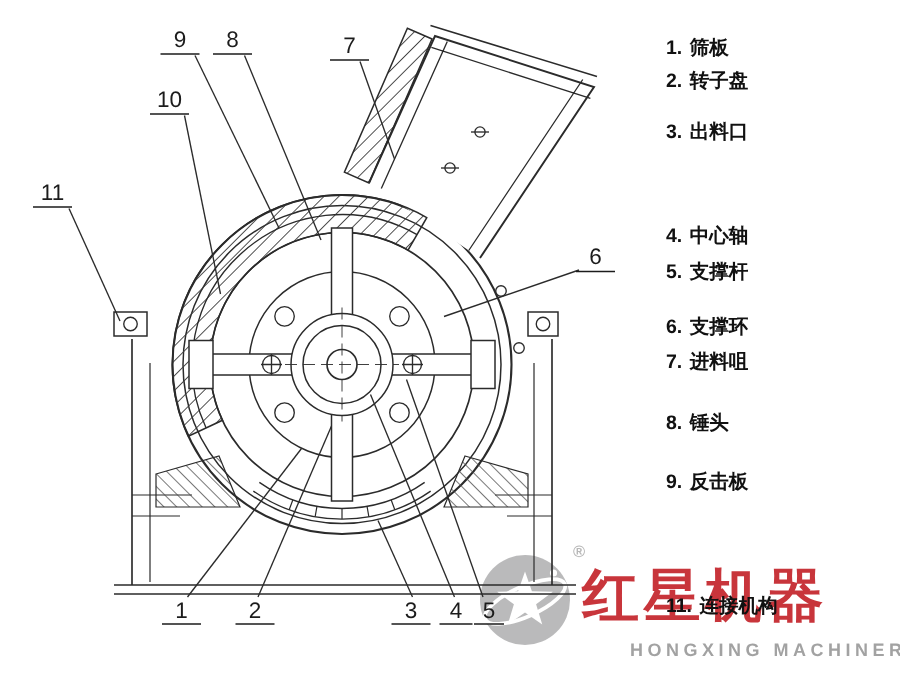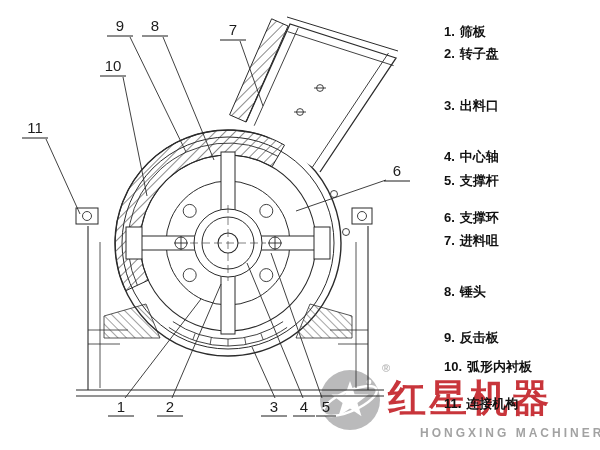--- a/index.html
+++ b/index.html
@@ -153,24 +153,23 @@
     <text class="co" x="121" y="412">1</text>
     <text class="co" x="170" y="412">2</text>
     <text class="co" x="274" y="412">3</text>
     <text class="co" x="304" y="412">4</text>
     <text class="co" x="326" y="412">5</text>
   </svg>
 
   <div class="legend">
     <div class="legend-item" style="top:23px"><span class="li-num">1.</span><span>筛板</span></div>
     <div class="legend-item" style="top:45px"><span class="li-num">2.</span><span>转子盘</span></div>
-    <div class="legend-item" style="top:97px"><span class="li-num">3.</span><span>出料口</span></div>
+    <div class="legend-item" style="top:79px"><span class="li-num">3.</span><span>出料口</span></div>
     <div class="legend-item" style="top:148px"><span class="li-num">4.</span><span>中心轴</span></div>
     <div class="legend-item" style="top:172px"><span class="li-num">5.</span><span>支撑杆</span></div>
     <div class="legend-item" style="top:209px"><span class="li-num">6.</span><span>支撑环</span></div>
     <div class="legend-item" style="top:232px"><span class="li-num">7.</span><span>进料咀</span></div>
-    <div class="legend-item" style="top:283px"><span class="li-num">8.</span><span>锤头</span></div>
-    <div class="legend-item" style="top:329px"><span class="li-num">9.</span><span>反击板</span></div>
-    <div class="legend-item" style="top:358px"><span class="li-num">10.</span><span>弧形内衬板</span></div>
+    <div class="legend-item" style="top:273px"><span class="li-num">8.</span><span>锤头</span></div>
+    <div class="legend-item" style="top:312px"><span class="li-num">9.</span><span>反击板</span></div>
     <div class="legend-item" style="top:395px"><span class="li-num">11.</span><span>连接机构</span></div>
   </div>
 
 </div>
 
 </body></html>

